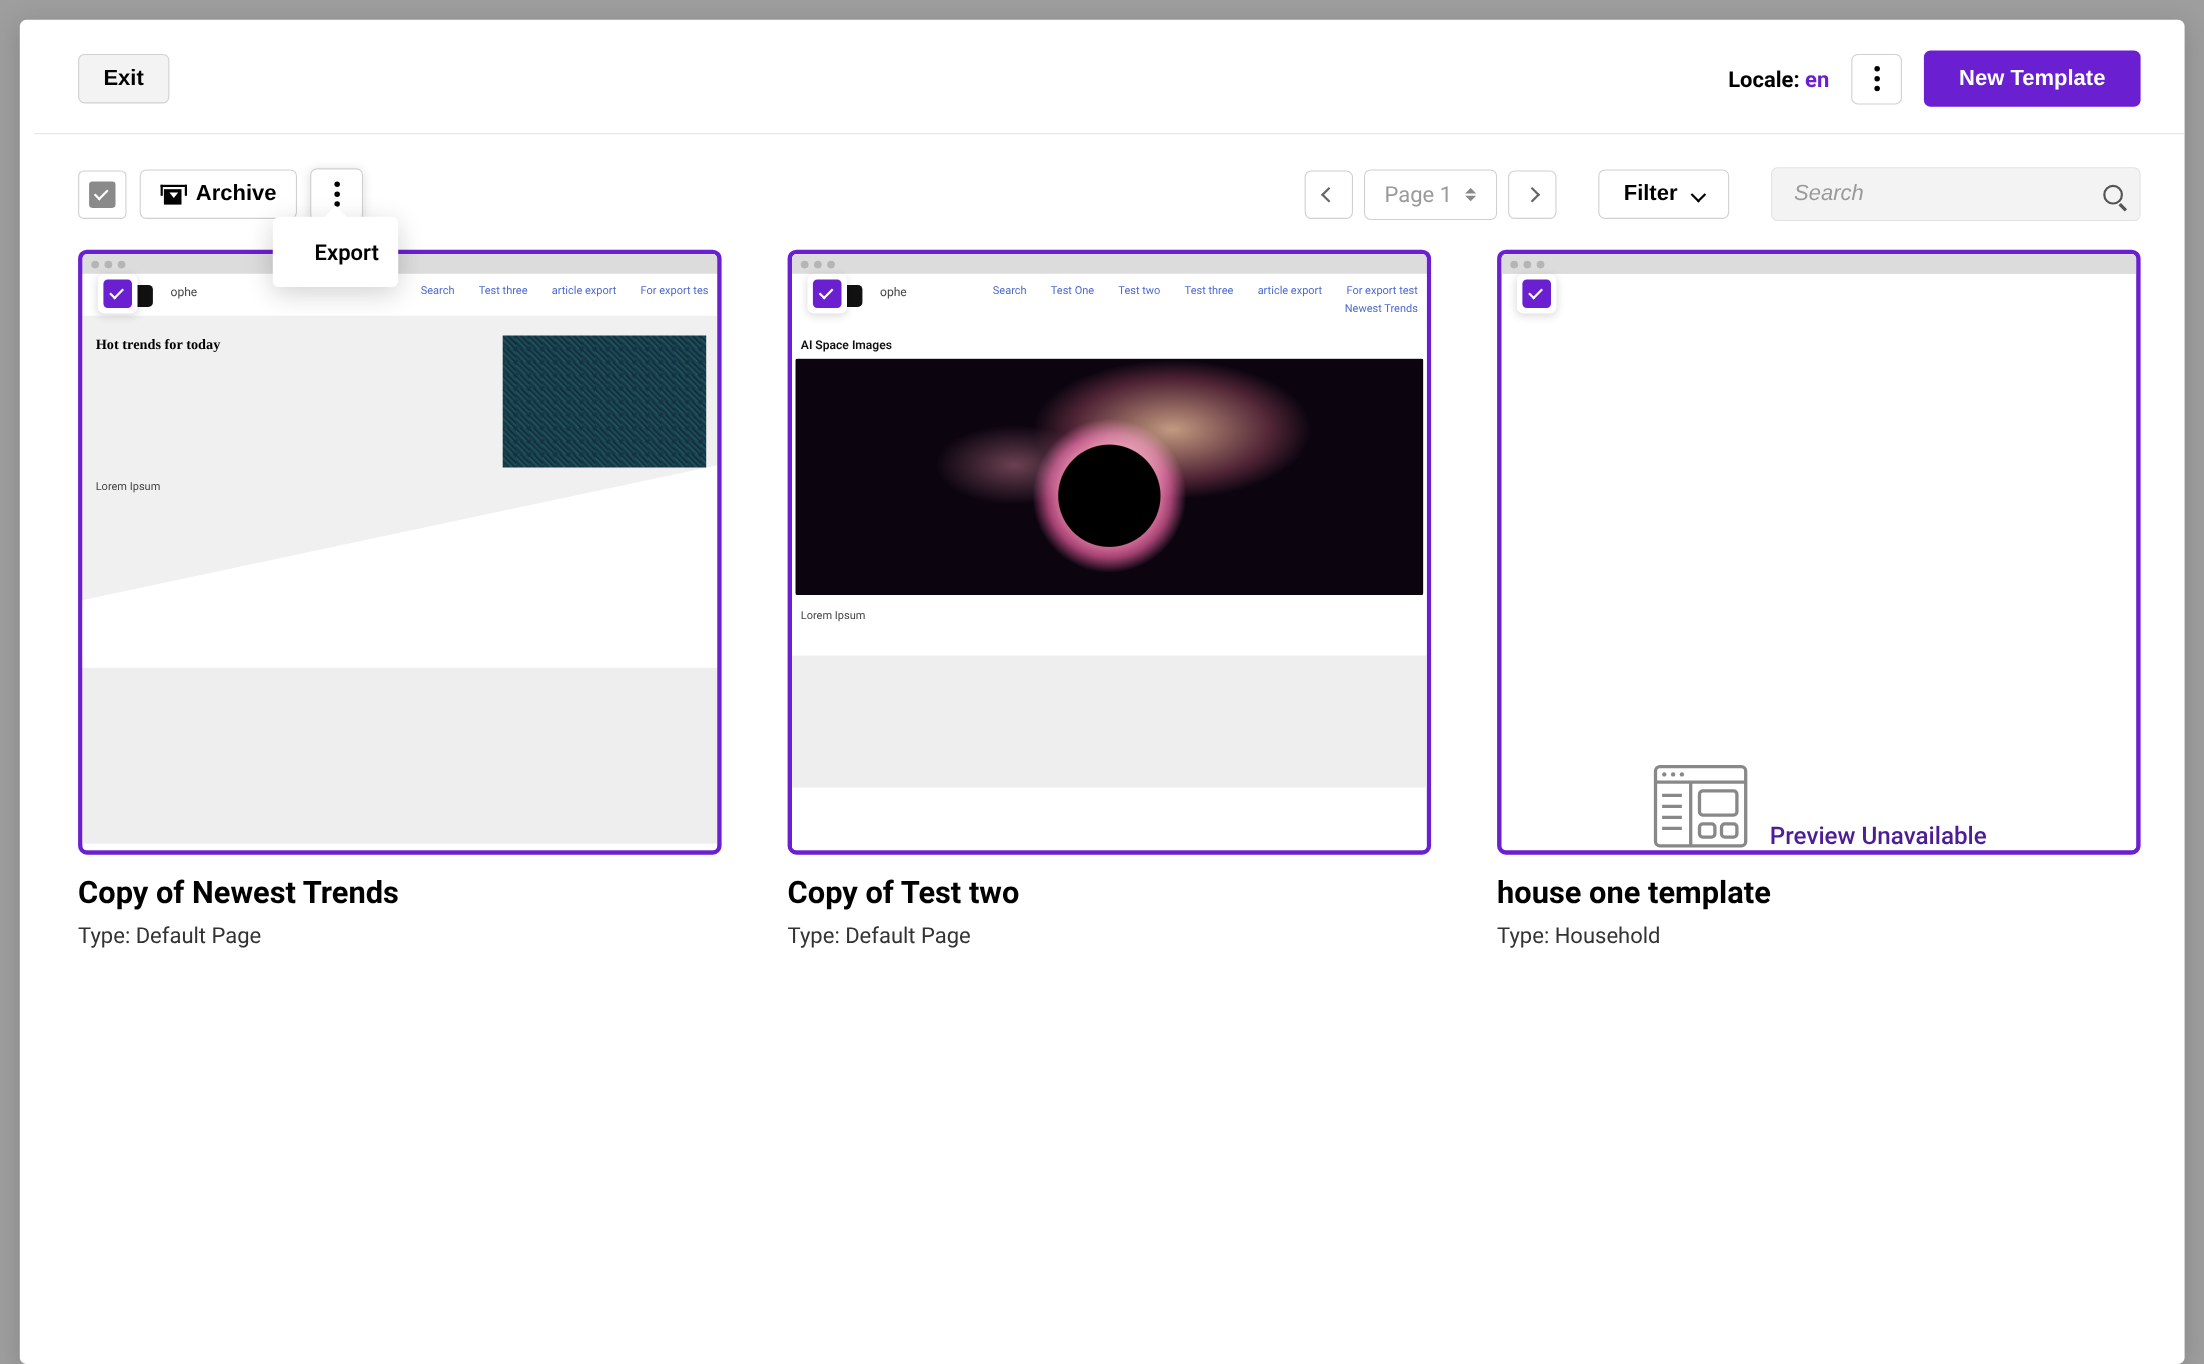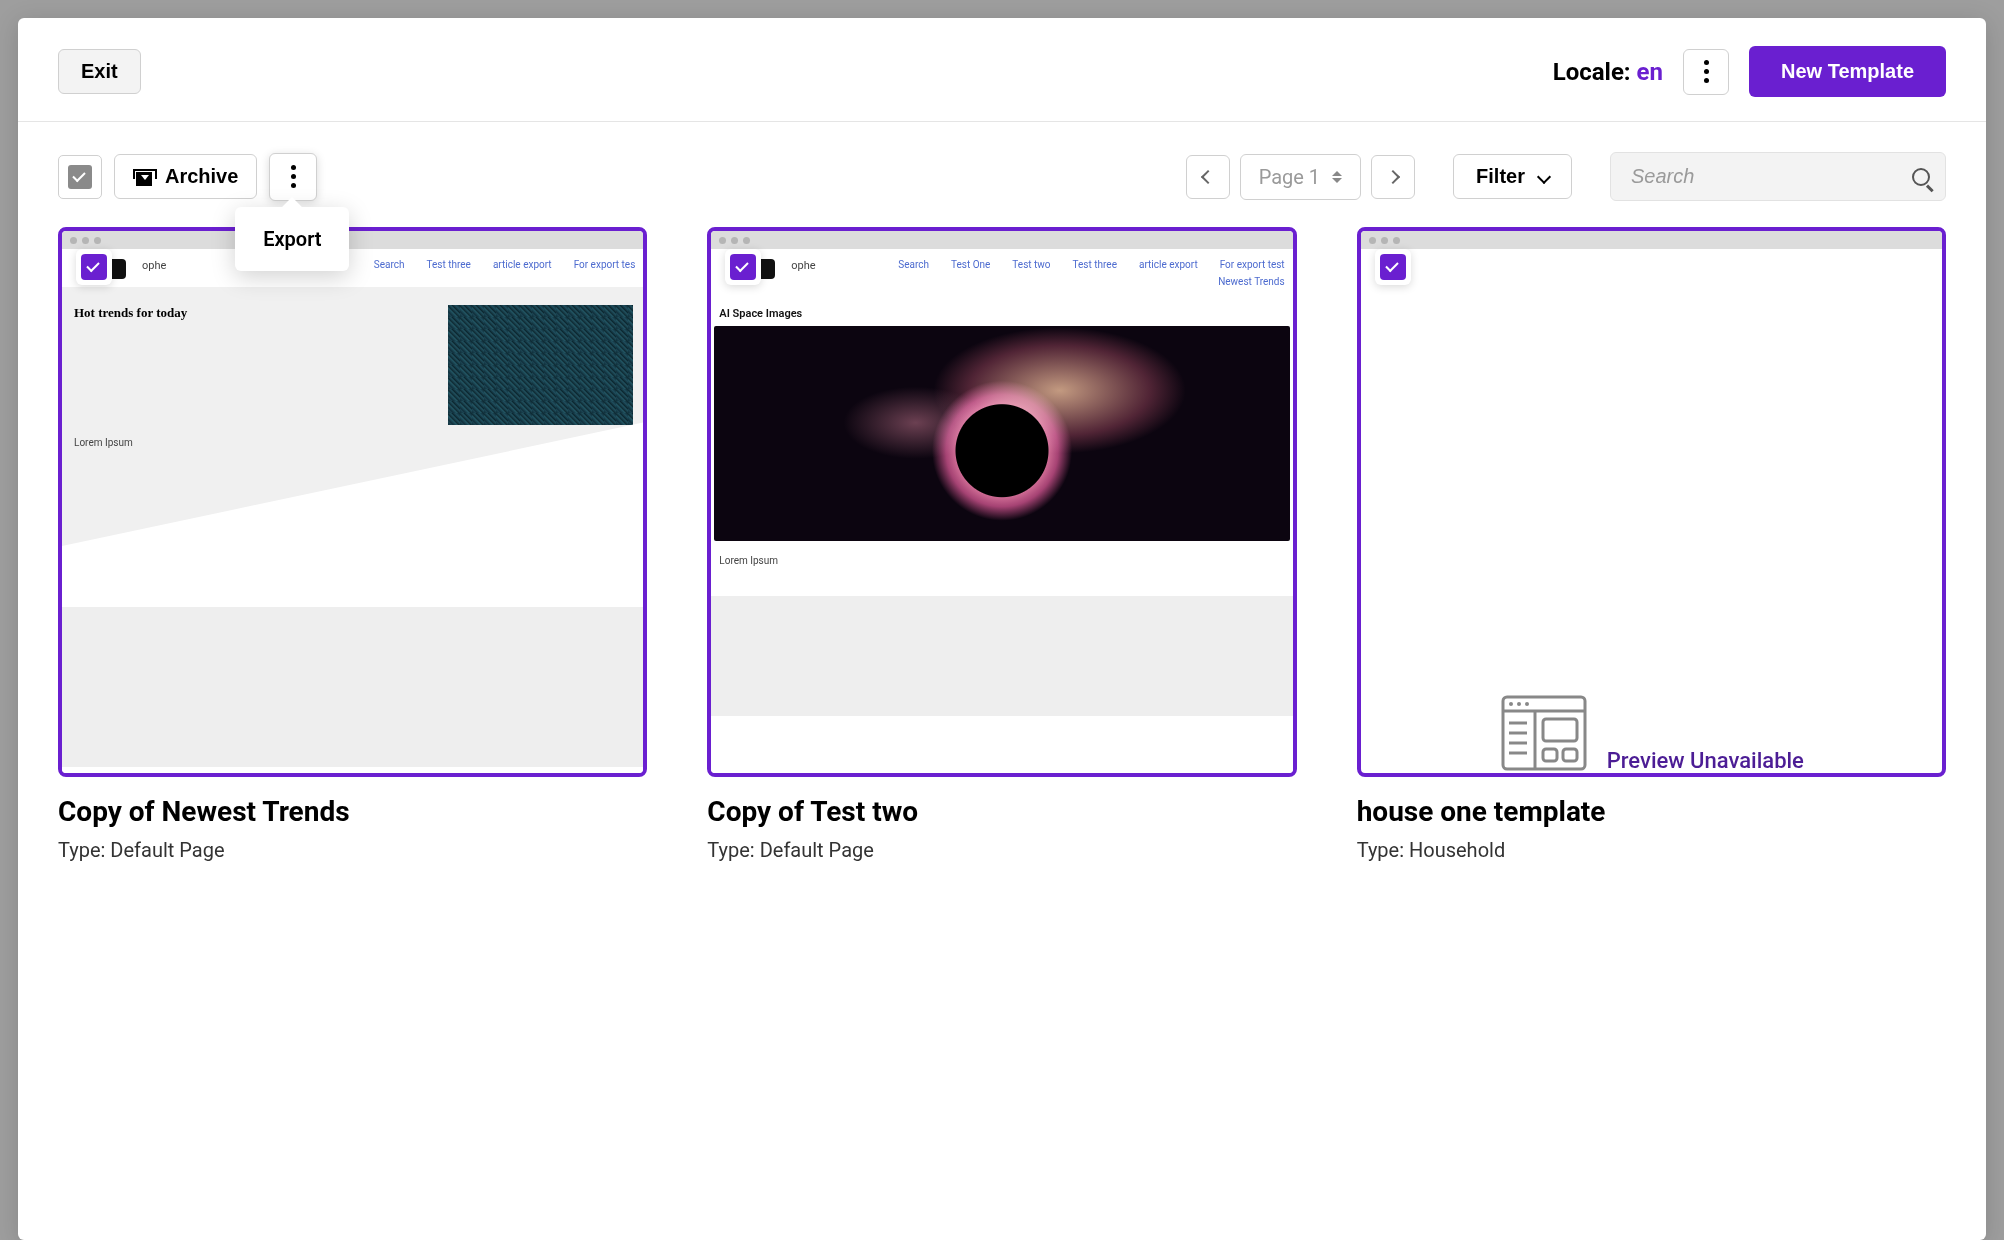--- a/index.html
+++ b/index.html
@@ -11,20 +11,21 @@
     overflow: hidden;
   }
   .app {
     background: #ffffff;
     border-radius: 6px;
     height: 100%;
     display: flex;
     flex-direction: column;
     box-shadow: 0 4px 24px rgba(0,0,0,0.15);
     overflow: hidden;
+    padding-left: 13px;
   }
 
   
   .topbar {
     display: flex;
     align-items: center;
     padding: 28px 40px 24px 40px;
     border-bottom: 1px solid #e5e5e5;
     gap: 32px;
   }
@@ -41,21 +42,21 @@
     font-size: 34px;
     font-weight: 700;
   }
   .topbar-right {
     margin-left: auto;
     display: flex;
     align-items: center;
     gap: 20px;
   }
   .locale {
-    font-size: 24px;
+    font-size: 20px;
     font-weight: 700;
   }
   .locale .locale-val {
     color: #6a1fd0;
     font-weight: 700;
   }
   .icon-btn {
     background: #fff;
     border: 1px solid #d0d0d0;
     border-radius: 6px;
@@ -176,28 +177,28 @@
     border-radius: 6px;
     background: #fff;
     box-shadow: 0 2px 10px rgba(0,0,0,0.15);
     display: inline-flex;
     align-items: center;
     justify-content: center;
     cursor: pointer;
   }
   .popover {
     position: absolute;
-    top: 54px;
+    top: 44px;
     left: -34px;
     width: 114px;
     background: #fff;
     border-radius: 6px;
     box-shadow: 0 6px 24px rgba(0,0,0,0.18);
     padding: 20px 18px;
-    text-align: center;
+    text-align: right;
     z-index: 20;
   }
   .popover::before {
     content: "";
     position: absolute;
     top: -7px;
     left: 50%;
     transform: translateX(-50%) rotate(45deg);
     width: 14px; height: 14px;
     background: #fff;

